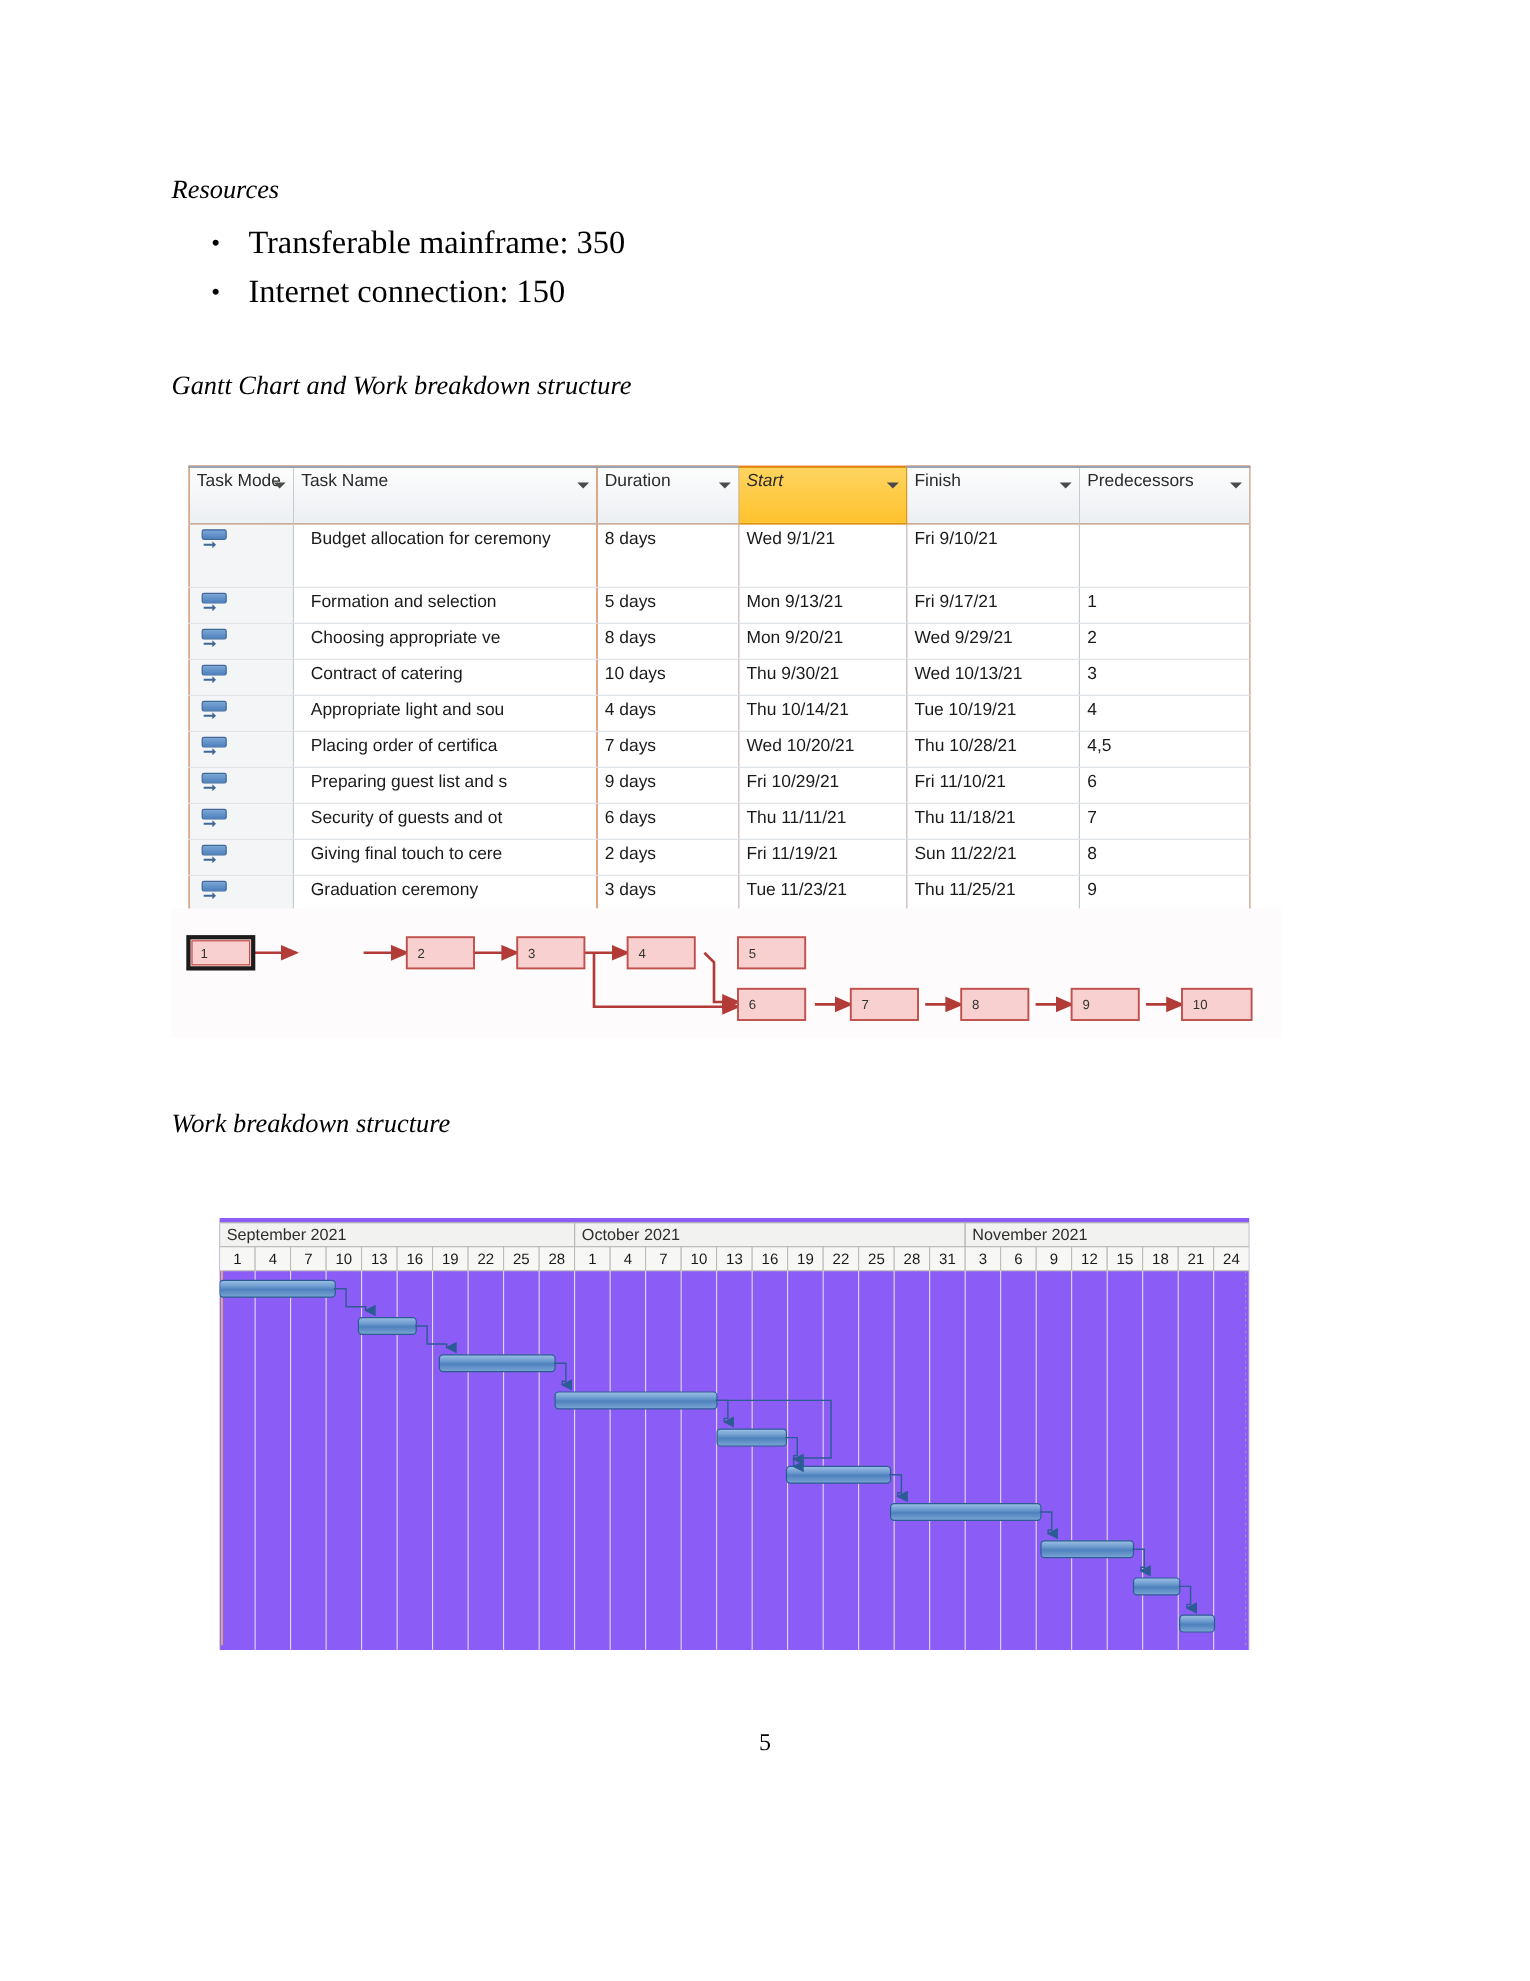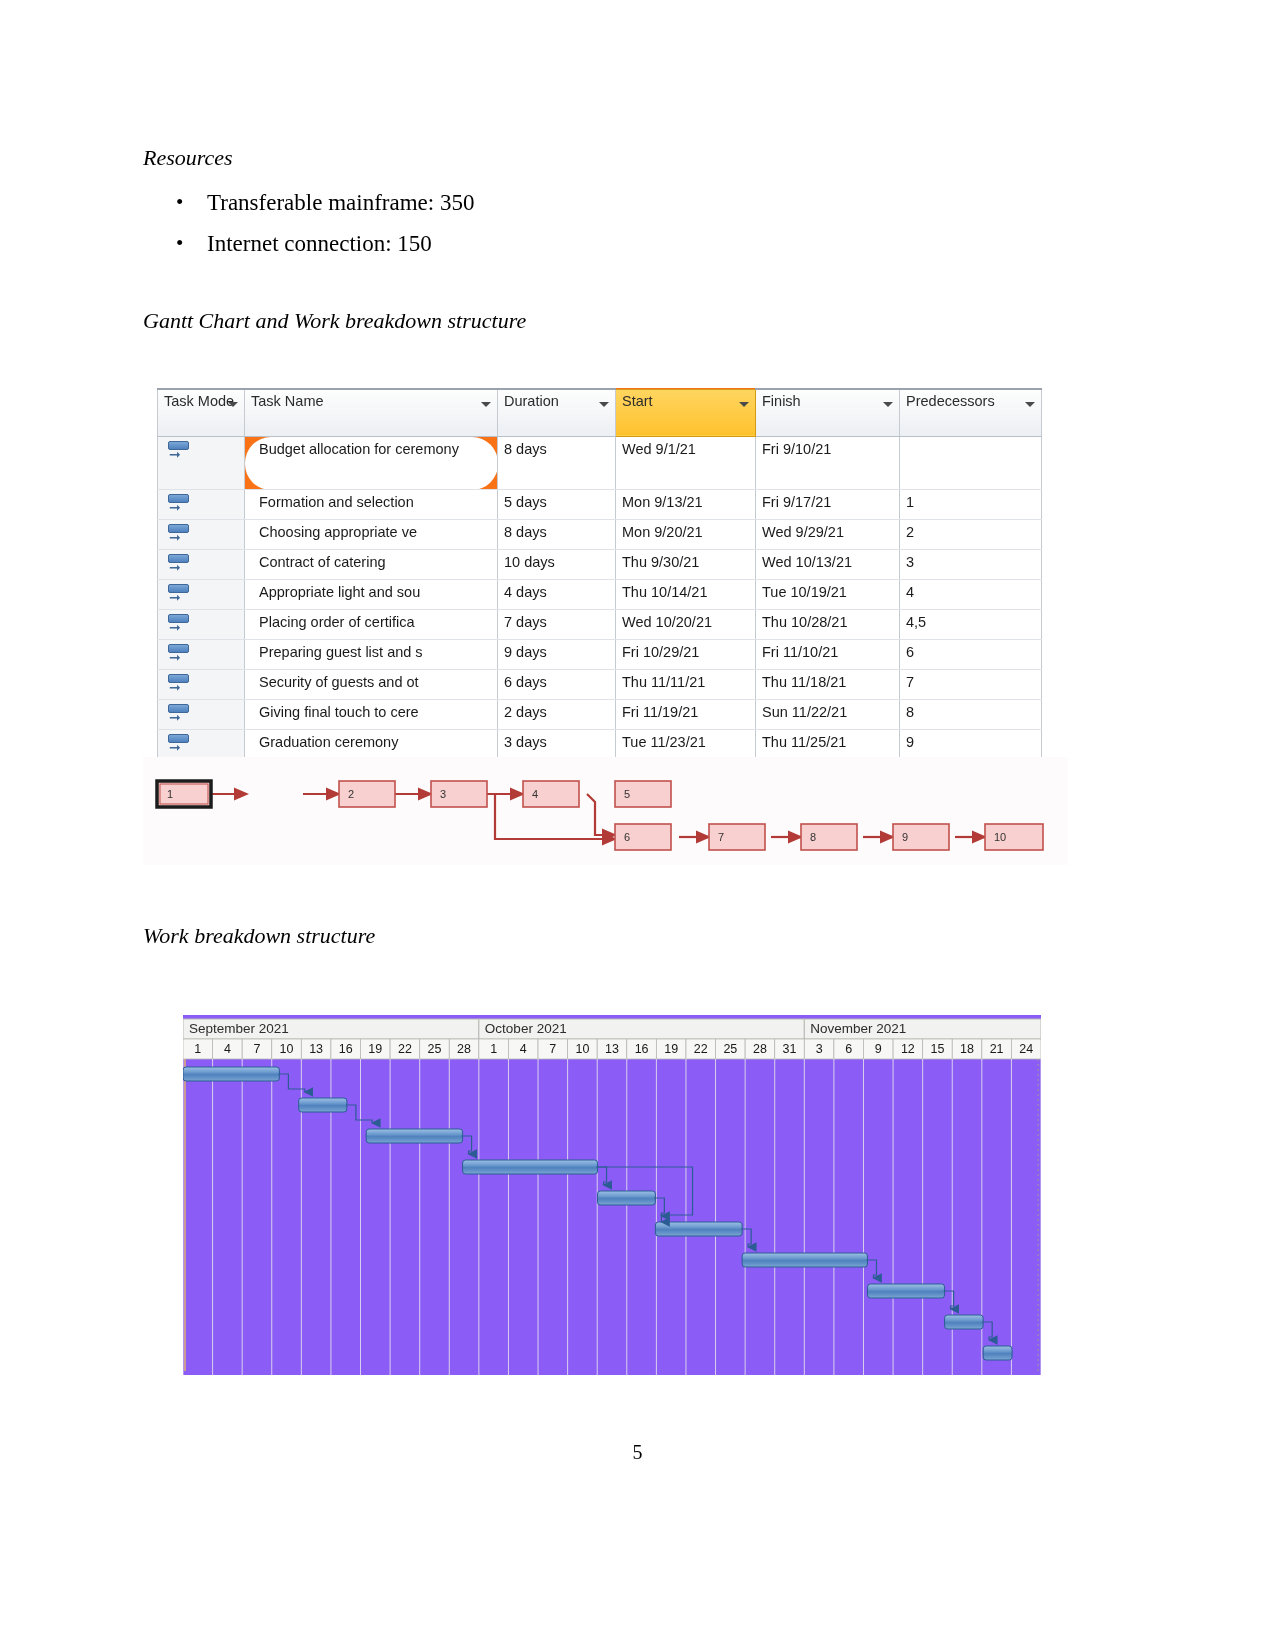--- a/index.html
+++ b/index.html
@@ -26,21 +26,21 @@
   #resources-heading{position:absolute;left:143px;top:145px;}
   #gantt-heading{position:absolute;left:143px;top:308px;}
   #wbs-heading{position:absolute;left:143px;top:923px;}
 
   ul.bullets{
     position:absolute;left:175px;top:182px;
     margin:0;padding:0 0 0 32px;
     list-style:none;
   }
   ul.bullets li{
-    font-size:23px;
+    font-size:27px;
     line-height:41px;
     position:relative;
     white-space:nowrap;
   }
   ul.bullets li::before{
     content:"\2022";
     position:absolute;left:-31px;top:0;
     font-size:21px;
   }
 
@@ -70,40 +70,41 @@
     color:#2b2b2b;
     height:40px;
     vertical-align:top;
     position:relative;
     border-top:2px solid #9aa3ad;
     border-bottom:1px solid #b9c0c8;
   }
   .proj-table thead th.start-col{
     background:linear-gradient(#ffd560,#ffc22e);
     border:1px solid #d39b12;
+    font-style:italic;
   }
   .filter-arrow{
     position:absolute;right:6px;top:12px;
     width:0;height:0;
     border-left:5px solid transparent;
     border-right:5px solid transparent;
     border-top:5px solid #4a4a4a;
   }
   .col-mode{width:87px;}
   .col-name{width:253px;}
   .col-dur{width:118px;}
   .col-start{width:140px;}
   .col-finish{width:144px;}
   .col-pred{width:142px;}
 
   .proj-table tbody td{height:23px;line-height:19px;border-top:none;border-bottom:1px solid #dfe3e8;}
   .proj-table tbody tr td:first-child{background:#f4f5f7;}
   .proj-table tbody td.name-cell{padding-left:14px;white-space:nowrap;}
   .proj-table tbody tr.tall td{height:46px;}
-  .proj-table tbody td.name-cell.wrap{white-space:normal;border-radius:26px;}
+  .proj-table tbody td.name-cell.wrap{white-space:normal;}
 
   
   .mode-icon{display:block;width:26px;height:20px;position:relative;margin-left:4px;}
   .mode-icon .bar{
     position:absolute;left:0;top:1px;width:19px;height:7px;
     background:linear-gradient(#7ba7d7,#4f81bd);
     border:1px solid #3f6898;border-radius:2px;
   }
   .mode-icon .arw{
     position:absolute;left:1px;top:9px;font-size:14px;line-height:11px;

